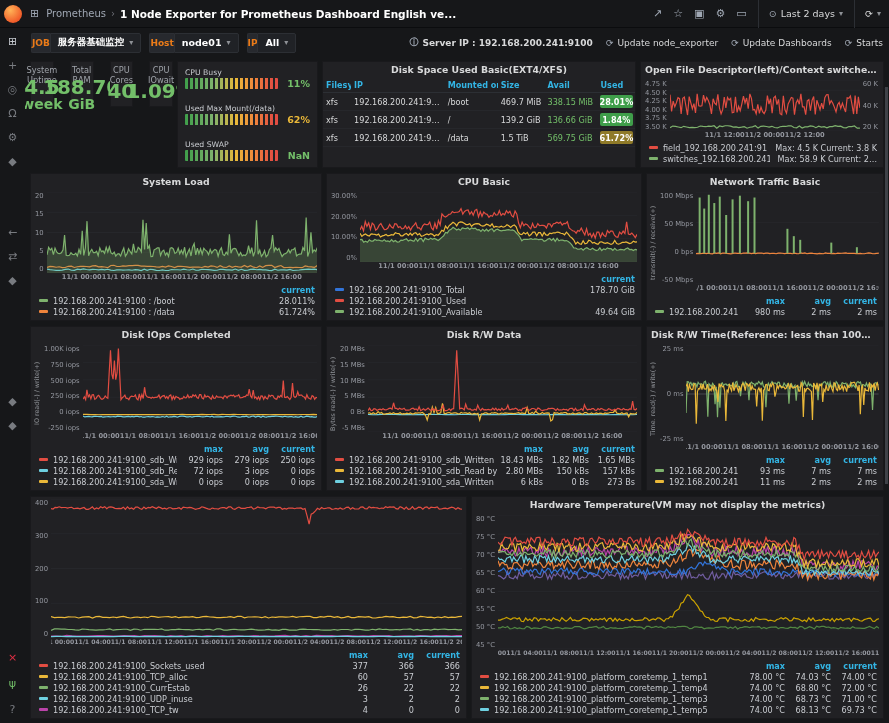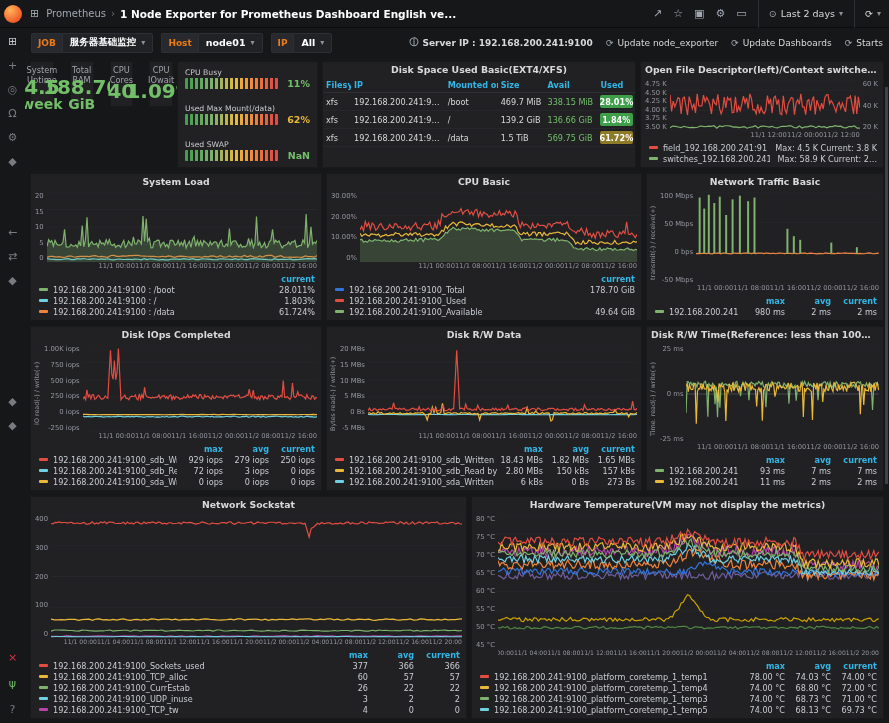--- a/index.html
+++ b/index.html
@@ -27,21 +27,21 @@
   .sb-mid{margin-top:60px;}
   .sb-mid2{margin-top:110px;}
   .sb-bottom{margin-top:auto;gap:15px;padding-bottom:4px;}
   .sb-ico{color:#787b80;font-size:11px;width:16px;text-align:center;cursor:pointer;line-height:1;}
 
   .main{flex:1;display:flex;flex-direction:column;min-width:0;}
 
   
   .filterbar{height:29px;display:flex;align-items:center;gap:8px;padding:0 6px;overflow:hidden;flex-shrink:0;}
   .chip{display:flex;height:20px;flex-shrink:0;}
-  .chip-label{display:flex;align-items:center;background:#27292e;border:1px solid #2c2f34;border-right:none;color:#eb7b18;font-size:9px;font-weight:bold;padding:0 6px;border-radius:2px 0 0 2px;}
+  .chip-label{display:flex;align-items:center;background:#27292e;border:1px solid #2c2f34;border-right:none;color:#eb7b18;font-size:9px;font-weight:bold;padding:0 0;border-radius:2px 0 0 2px;}
   .chip-value{display:flex;align-items:center;gap:5px;background:#202226;border:1px solid #2c2f34;color:#ffffff;font-size:9.5px;font-weight:bold;padding:0 7px;border-radius:0 2px 2px 0;cursor:pointer;white-space:nowrap;}
   .fb-right{margin-left:auto;display:flex;align-items:center;gap:13px;white-space:nowrap;overflow:hidden;}
   .fb-item{display:flex;align-items:center;gap:4px;font-size:9px;color:#d8d9da;cursor:pointer;flex-shrink:0;}
   .fb-item .ico{color:#9fa7b3;}
   .fb-strong{font-weight:bold;}
 
   
   .dash{flex:1;padding:4px 5px;display:flex;flex-direction:column;gap:5px;min-height:0;overflow:hidden;}
   .row{display:flex;gap:4px;min-height:0;}
   .r1{height:107px;flex-shrink:0;}
@@ -81,21 +81,21 @@
   .usedcell{padding:2px 2px !important;}
   .usedcell div{border-radius:2px;text-align:center;color:#fff;font-weight:bold;padding:1.5px 0;}
 
   
   .chart{flex:1;display:flex;min-height:0;padding:2px 4px 0 2px;}
   .rot{writing-mode:vertical-rl;transform:rotate(180deg);font-size:6.4px;color:#8e9196;text-align:center;flex-shrink:0;width:9px;white-space:nowrap;overflow:hidden;}
   .ycol{display:flex;flex-direction:column;justify-content:space-between;align-items:flex-end;font-size:6.8px;color:#9598a0;padding:0 3px 10px 2px;flex-shrink:0;white-space:nowrap;}
   .y2col{align-items:flex-start;padding:0 1px 10px 3px;}
   .pw{flex:1;display:flex;flex-direction:column;min-width:0;min-height:0;}
   .pw svg{flex:1;min-height:0;width:100%;}
-  .xrow{height:10px;display:flex;justify-content:flex-end;font-size:6.7px;color:#9598a0;white-space:nowrap;overflow:hidden;}
+  .xrow{height:10px;display:flex;justify-content:center;font-size:6.7px;color:#9598a0;white-space:nowrap;overflow:hidden;font-weight:bold;}
   .r4 .xrow{font-size:6.1px;}
 
   
   .legend{flex-shrink:0;padding:1px 6px 3px 8px;position:relative;overflow:hidden;}
   .lg-row{display:flex;align-items:center;height:11px;font-size:8.1px;color:#c9ccd1;}
   .lg-head .lg-val{color:#33b5e5;font-weight:bold;cursor:pointer;}
   .lg-name{flex:1;display:flex;align-items:center;min-width:0;overflow:hidden;white-space:nowrap;cursor:pointer;}
   .lg-marker{display:inline-block;width:9px;height:3px;border-radius:1px;margin-right:5px;flex-shrink:0;}
   .lg-val{width:46px;text-align:right;flex-shrink:0;white-space:nowrap;}
   .cols1 .lg-val{width:56px;}
@@ -399,24 +399,20 @@
           <div class="legend cols1">
               <div class="lg-row lg-head">
                 <span class="lg-name"></span>
                 <span class="lg-val">current</span>
               </div>
               <div class="lg-row">
                 <span class="lg-name"><span class="lg-marker" style="background: rgb(126, 178, 109);"></span>192.168.200.241:9100 : /boot</span>
                 <span class="lg-val">28.011%</span>
               </div>
               <div class="lg-row">
-                <span class="lg-name"><span class="lg-marker" style="background: rgb(110, 208, 224);"></span>192.168.200.241:9100 : /</span>
-                <span class="lg-val">1.803%</span>
-              </div>
-              <div class="lg-row">
                 <span class="lg-name"><span class="lg-marker" style="background: rgb(239, 132, 60);"></span>192.168.200.241:9100 : /data</span>
                 <span class="lg-val">61.724%</span>
               </div>
             </div>
         </div>
 
         <div class="panel w2 has-scroll">
           <div class="ptitle">CPU Basic</div>
           <div class="chart">
             <div class="ycol">
@@ -698,21 +694,20 @@
                 <span class="lg-val">11 ms</span>
                 <span class="lg-val">2 ms</span>
                 <span class="lg-val">2 ms</span>
               </div>
             </div>
         </div>
       </div>
 
       <div class="row r4">
         <div class="panel w4">
-          <div class="ptitle">Network Sockstat</div>
           <div class="chart">
             <div class="ycol">
                 <span class="tick">400</span>
                 <span class="tick">300</span>
                 <span class="tick">200</span>
                 <span class="tick">100</span>
                 <span class="tick">0</span>
               </div>
             <div class="pw">
               <svg viewBox="0 0 300 100" preserveAspectRatio="none">

